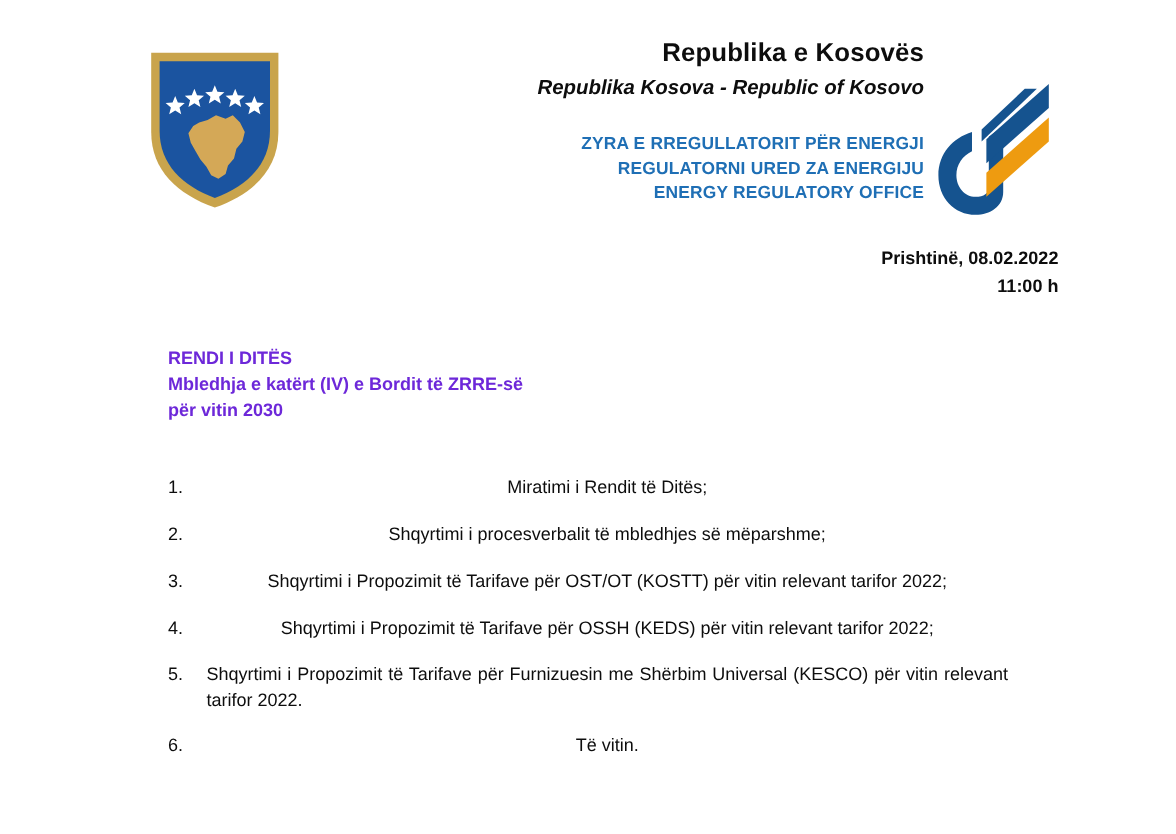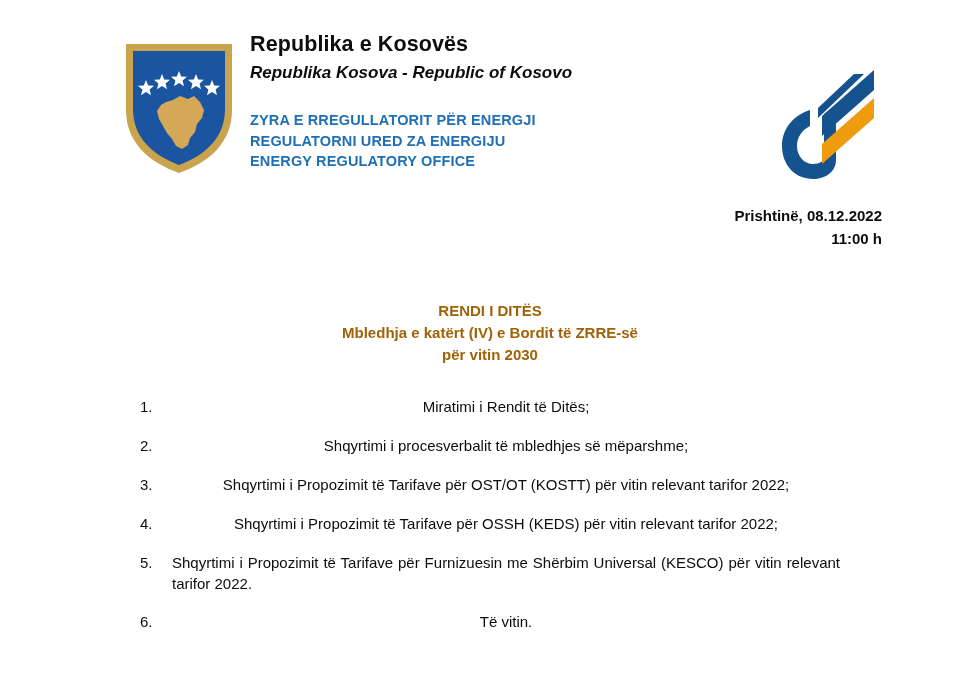--- a/index.html
+++ b/index.html
@@ -46,21 +46,21 @@
     top: 68px;
     width: 100px;
     height: 112px;
   }
 
   .header-titles {
     position: absolute;
     left: 250px;
     top: 30px;
     width: 520px;
-    text-align: left;
+    text-align: right;
   }
 
   .country-line1 {
     font-size: 21.5px;
     font-weight: bold;
     letter-spacing: 0.1px;
     line-height: 28px;
     color: #0d0d0d;
   }
 
@@ -93,26 +93,25 @@
     line-height: 23px;
     color: #0d0d0d;
   }
 
   
   .title-block {
     position: absolute;
     left: 140px;
     top: 288px;
     width: 700px;
-    text-align: center;
+    text-align: left;
     font-size: 15px;
     font-weight: bold;
     line-height: 22px;
-    color: #a16207;
-    margin-top: 12px;
+    color: #6d28d9;
   }
 
   
   .agenda {
     position: absolute;
     left: 140px;
     top: 396px;
     width: 700px;
   }
 
@@ -184,21 +183,21 @@
                  C4 60 16 47 32 42 L32 58 C24 62 19 69 19 78
                  C19 88 26 96 35 96 C42 96 46 93 46 88 L46 46 L58 37 Z" fill="#15538f"></path>
         <path d="M96 2 L96 22 L44 68 L44 48 Z" fill="#15538f"></path>
         <path d="M96 30 L96 50 L44 96 L44 76 Z" fill="#ee9b10"></path>
         <path d="M76 6 L86 6 L40 50 L40 40 Z" fill="#15538f"></path>
       </svg>
     </div>
   </div>
 
   <div class="date-block">
-    <div>Prishtinë,  08.12.2022</div>
+    <div>Prishtinë,  08.02.2022</div>
     <div>11:00 h</div>
   </div>
 
   <div class="title-block">
     <div>RENDI I DITËS</div>
     <div>Mbledhja e katërt (IV) e Bordit të ZRRE-së</div>
     <div>për vitin 2030</div>
   </div>
 
   <div class="agenda">

